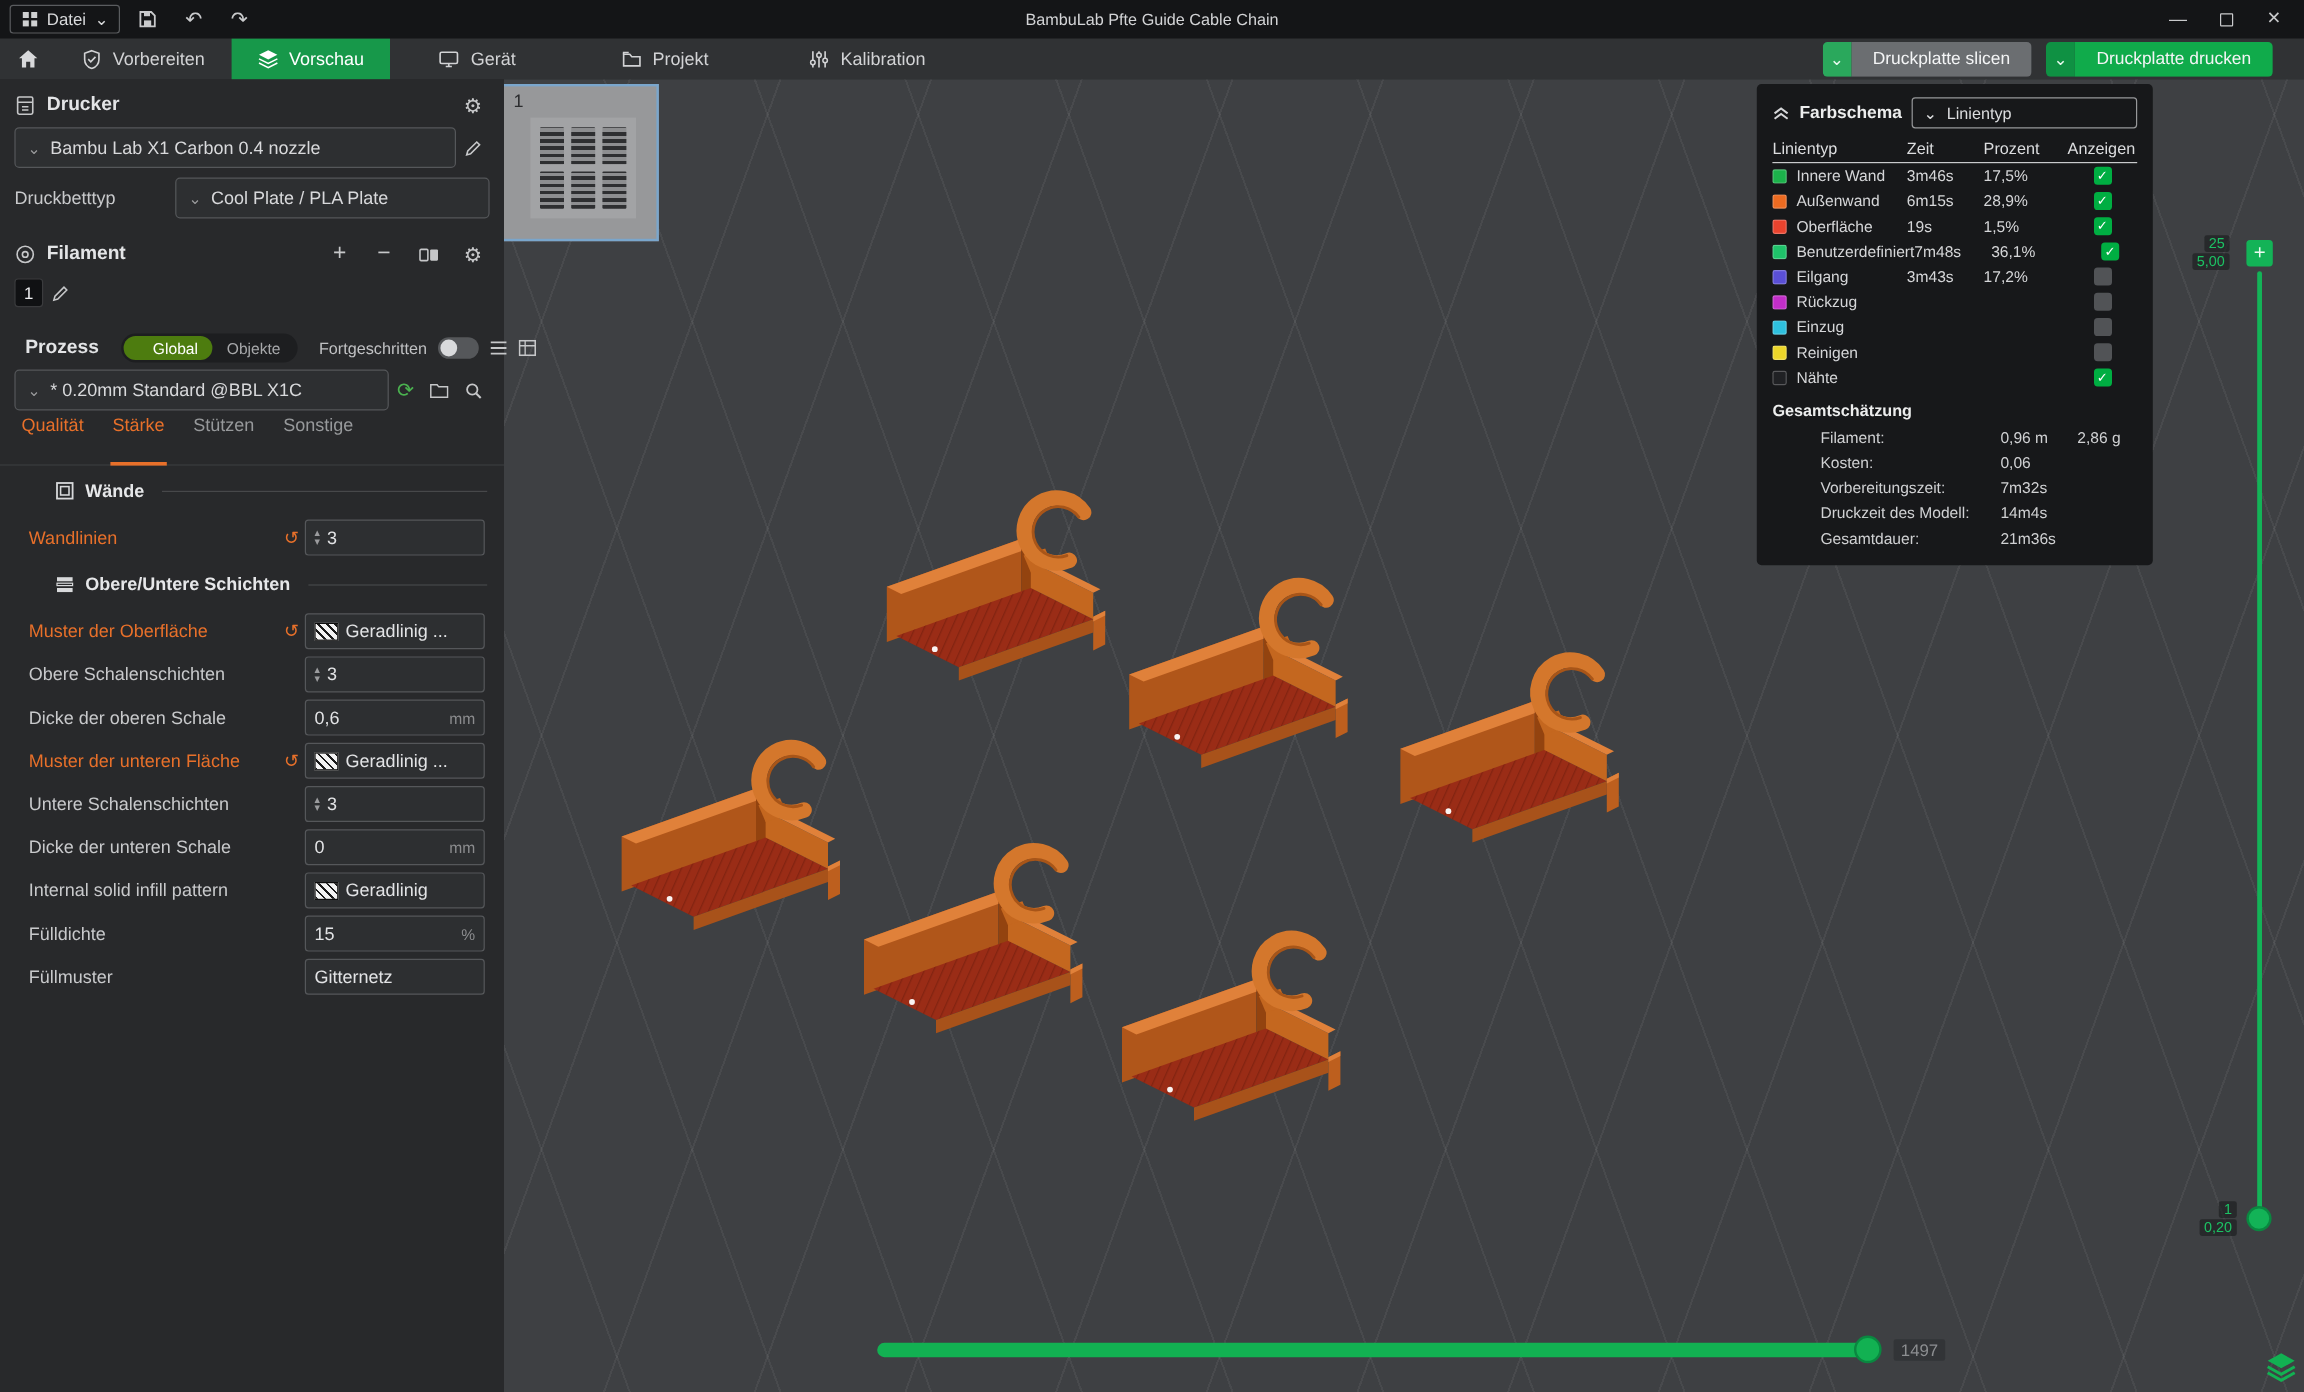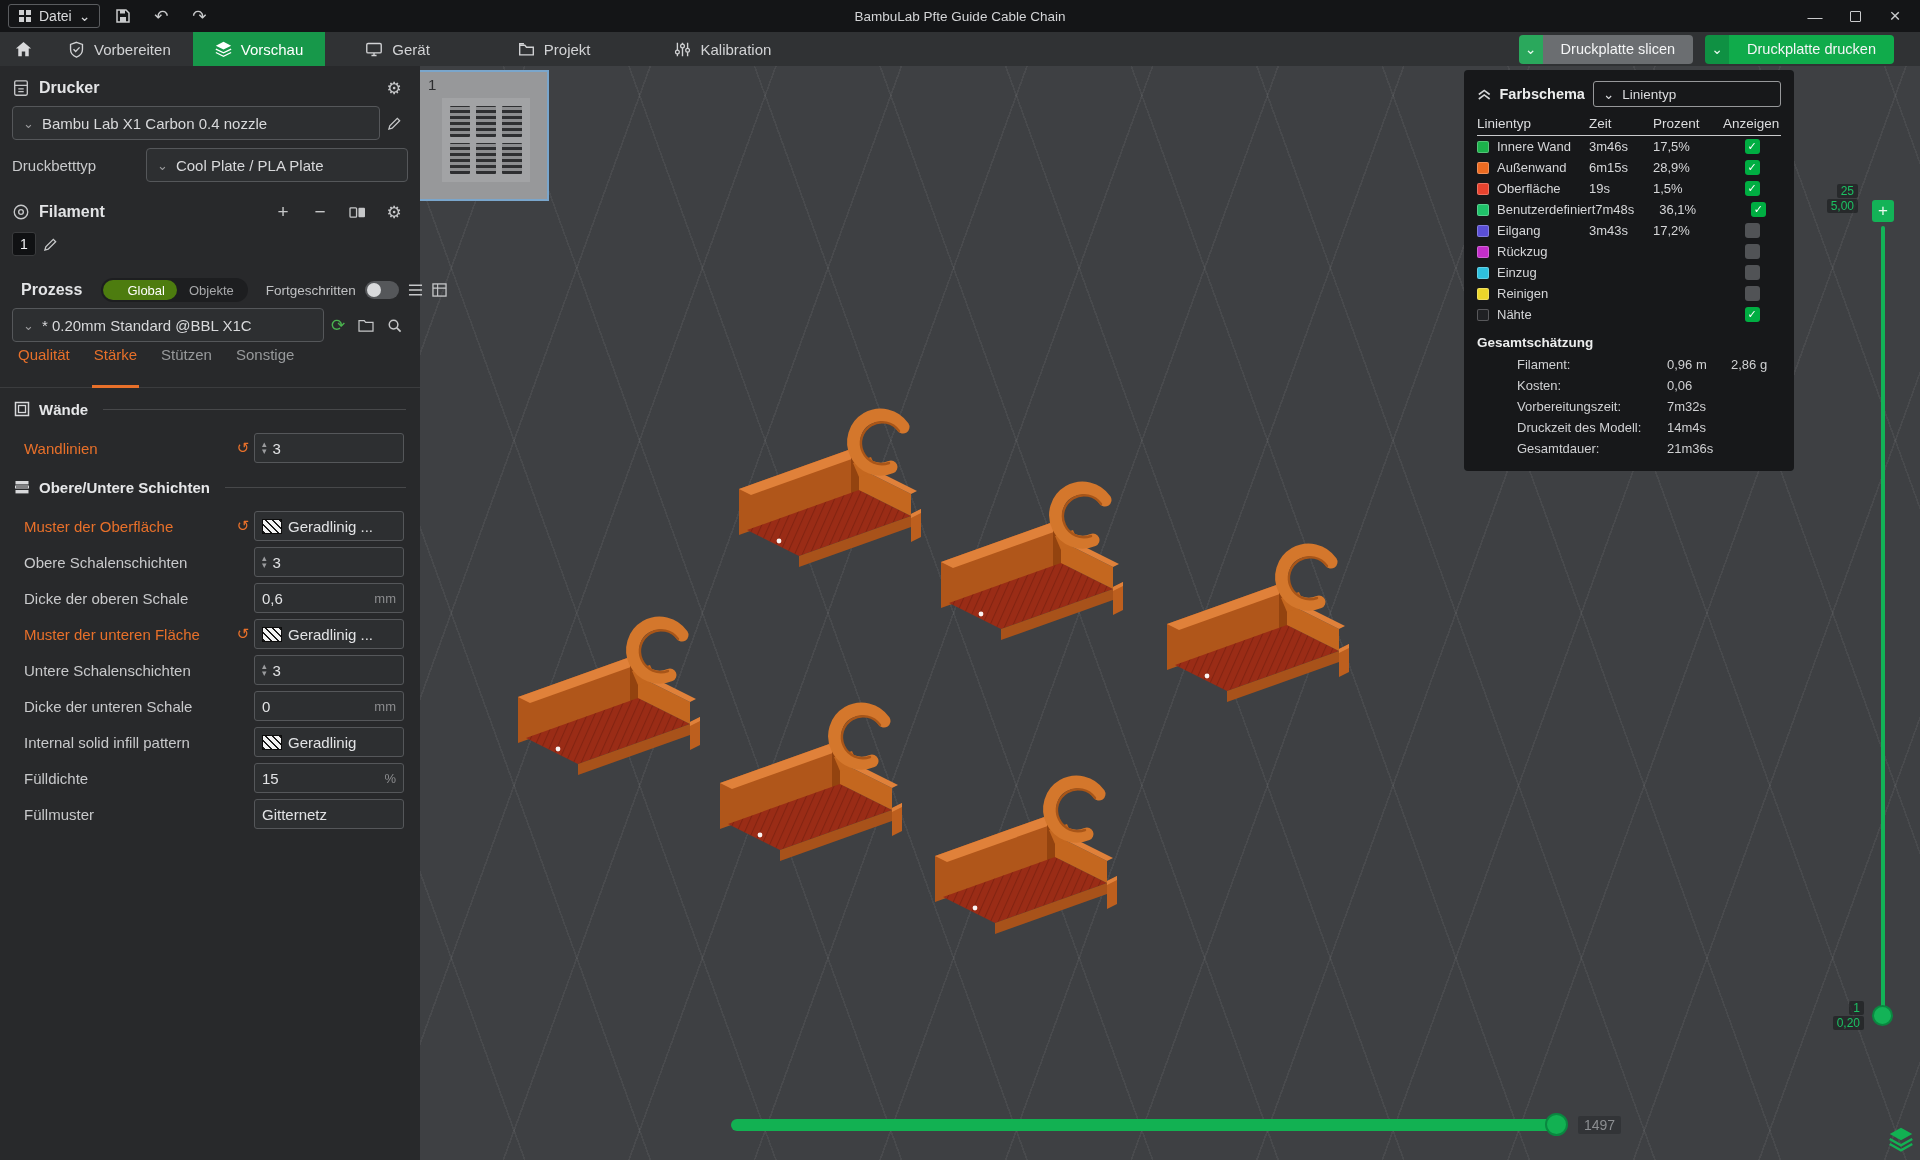--- a/index.html
+++ b/index.html
@@ -64,21 +64,21 @@
   .toggle { width:34px; height:18px; border-radius:9px; background:#55575a; position:relative; flex:none; }
   .toggle .knob { position:absolute; left:2px; top:2px; width:14px; height:14px; border-radius:50%;
     background:#d9dadc; }
   .proc-tabs { display:flex; height:42px; border-bottom:1px solid #3b3c3e;
     padding:0 6px; margin-top:4px; }
   .ptab { padding:0 12px 10px 12px; font-size:15px; color:#97999b; position:relative; }
   .ptab.hot { color:#e8702a; }
   .ptab.active { color:#e8702a; }
   .ptab.active::after { content:""; position:absolute; left:10px; right:10px; bottom:-1px; height:3px;
     background:#e8702a; }
-  .group-head { display:flex; align-items:center; height:42px; padding:0 14px; gap:9px; }
+  .group-head { display:flex; align-items:center; height:42px; padding:0 14px; gap:9px;margin-left:32px; }
   .group-head .g-title { font-size:15px; font-weight:bold; color:#e6e7e9; white-space:nowrap; }
   .group-head .g-line { flex:1; border-top:1px solid #47484a; margin-left:6px; }
   .p-row { display:flex; align-items:center; height:36px; padding:0 16px 0 24px; }
   .p-row .lbl { font-size:15px; }
   .p-row .lbl.mod { color:#e8702a; }
   .reset-ico { margin-left:auto; color:#e8702a; font-size:15px; width:22px; text-align:center; flex:none; }
   .ctrl { width:150px; height:30px; background:#2d2f31; border:1px solid #55575a; border-radius:3px;
     display:flex; align-items:center; padding:0 7px; gap:6px; font-size:15px; color:#e2e3e5;
     white-space:nowrap; overflow:hidden; flex:none; }
   .ctrl.auto-ml { margin-left:auto; }
@@ -121,21 +121,21 @@
   .lg-sw { width:12px; height:12px; border-radius:2px; border:1px solid rgba(255,255,255,0.25); }
   .cb { width:15px; height:15px; border-radius:3px; margin:0 auto; display:flex; align-items:center;
     justify-content:center; font-size:11px; color:#ffffff; }
   .cb.on { background:#00ae42; }
   .cb.off { background:#515356; }
   .lg-est-title { font-size:13.5px; font-weight:bold; color:#eceded; margin:10px 0 4px 0; }
   .est-row { display:grid; grid-template-columns:150px 64px 1fr; align-items:center; height:21px;
     font-size:13px; color:#d0d1d3;margin-left:40px; }
 
   
-  .v-top-lab { position:absolute; left:1798px; top:184px; width:60px; text-align:right; z-index:22;
+  .v-top-lab { position:absolute; left:1798px; top:196px; width:60px; text-align:right; z-index:22;
     color:#1cc163; font-size:12px; line-height:15px; }
   .v-top-lab span { background:rgba(20,21,23,0.55); padding:0 4px; border-radius:2px; }
   .v-plus { position:absolute; left:1872px; top:200px; width:22px; height:22px; background:#13b357;
     border-radius:3px; color:#eafaf0; display:flex; align-items:center; justify-content:center;
     font-size:17px; z-index:22; }
   .v-track { position:absolute; left:1881px; top:226px; width:4px; height:790px; background:#13b357;
     border-radius:2px; z-index:21; }
   .v-handle { position:absolute; left:1872px; top:1005px; width:21px; height:21px; border-radius:50%;
     background:#13b357; border:2px solid #0a8740; z-index:22; }
   .v-bot-lab { position:absolute; left:1798px; top:1001px; width:66px; text-align:right; z-index:22;

